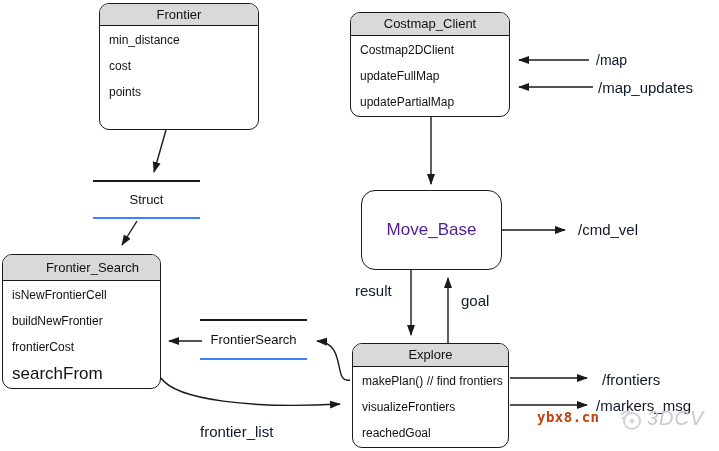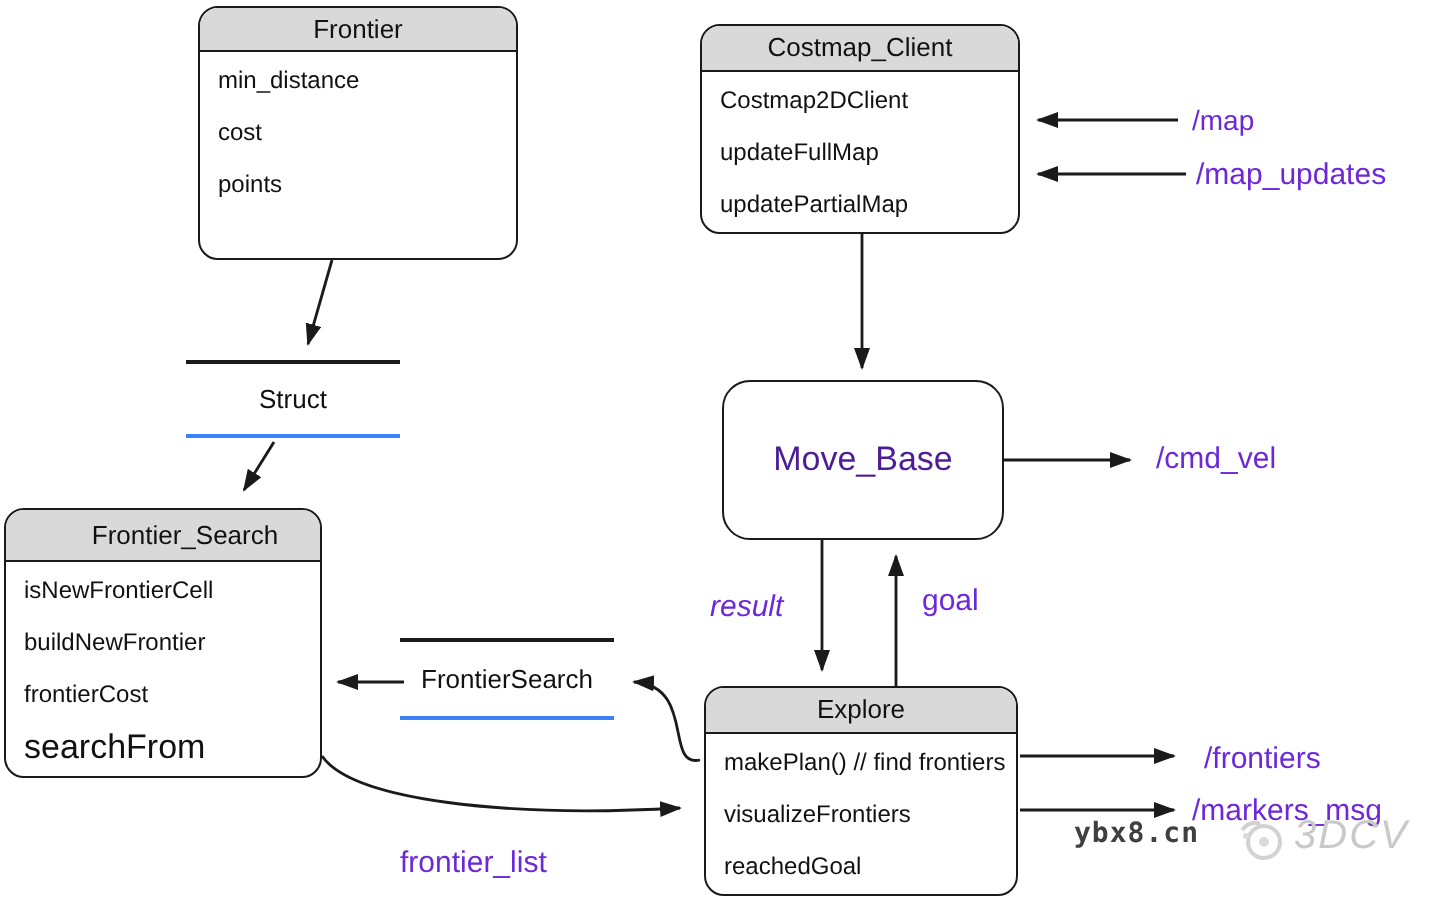--- a/index.html
+++ b/index.html
@@ -64,31 +64,31 @@
     border-radius: 14px;
     display: flex;
     align-items: center;
     justify-content: center;
     font-size: 17px;
     color: #4c1d95;
   }
   .elabel {
     position: absolute;
     font-size: 15px;
-    color: #6d28d9;
+    color: #0f172a;
     white-space: nowrap;
   }
   .elabel.small { font-size: 14px; }
   .wm-site {
     position: absolute;
     left: 537px; top: 409px;
     font-family: "DejaVu Sans Mono", monospace;
     font-weight: bold;
     font-size: 14px;
-    color: #404040;
+    color: #c2410c;
     letter-spacing: 0.5px;
   }
   .wm-logo { position: absolute; left: 617px; top: 406px; }
   .wm-brand {
     position: absolute;
     left: 647px; top: 407px;
     font-size: 20px;
     color: #c9c9c9;
     letter-spacing: 1px;
     font-style: italic;
@@ -167,21 +167,21 @@
     <div class="cbox-body">
       <div class="field" style="line-height:26px;">makePlan() // find frontiers</div>
       <div class="field" style="line-height:26px;">visualizeFrontiers</div>
       <div class="field" style="line-height:26px;">reachedGoal</div>
     </div>
   </div>
 
   <div class="elabel small" style="left:596px; top:52px;">/map</div>
   <div class="elabel" style="left:598px; top:79px;">/map_updates</div>
   <div class="elabel" style="left:578px; top:221px;">/cmd_vel</div>
-  <div class="elabel" style="left:355px; top:295px;font-style:italic;">result</div>
+  <div class="elabel" style="left:355px; top:282px;">result</div>
   <div class="elabel" style="left:461px; top:292px;">goal</div>
   <div class="elabel" style="left:200px; top:407px;margin-top:16px;">frontier_list</div>
   <div class="elabel" style="left:602px; top:371px;">/frontiers</div>
   <div class="elabel" style="left:596px; top:397px;">/markers_msg</div>
 
   <span class="wm-site">ybx8.cn</span>
   <svg class="wm-logo" width="28" height="28" viewBox="0 0 28 28">
     <circle cx="15" cy="15" r="8" fill="none" stroke="#d2d2d2" stroke-width="2"></circle>
     <circle cx="15" cy="15" r="2.5" fill="#dadada"></circle>
     <path d="M4,9 Q8,4 13,6" fill="none" stroke="#d2d2d2" stroke-width="2"></path>

